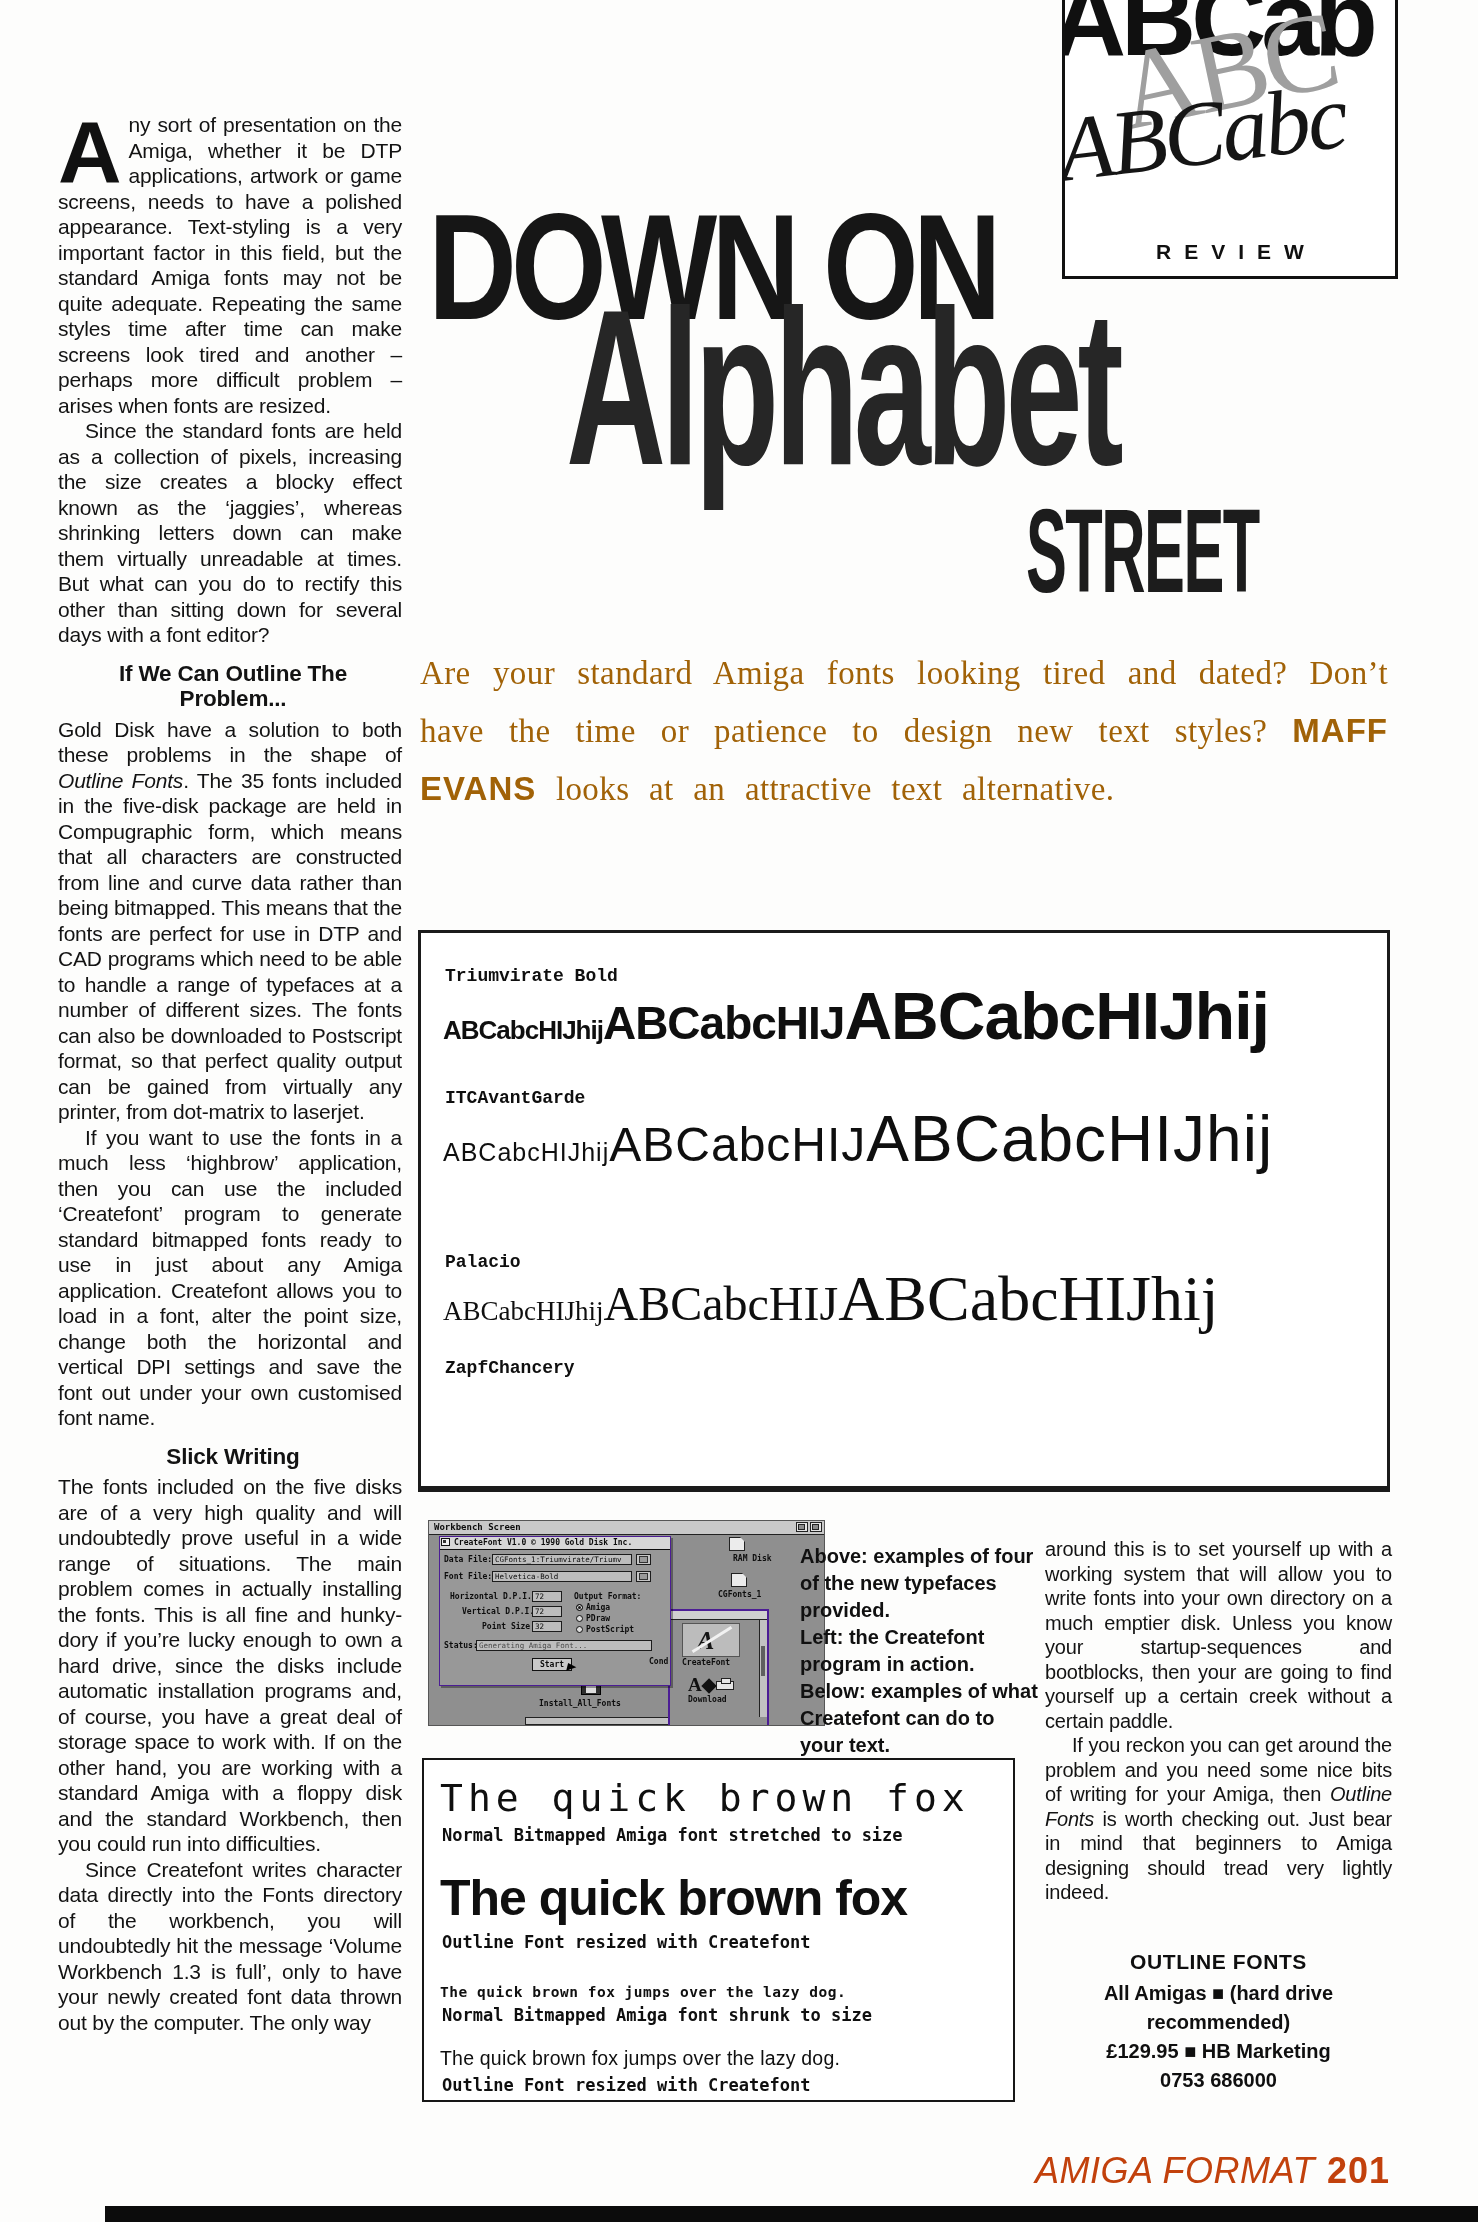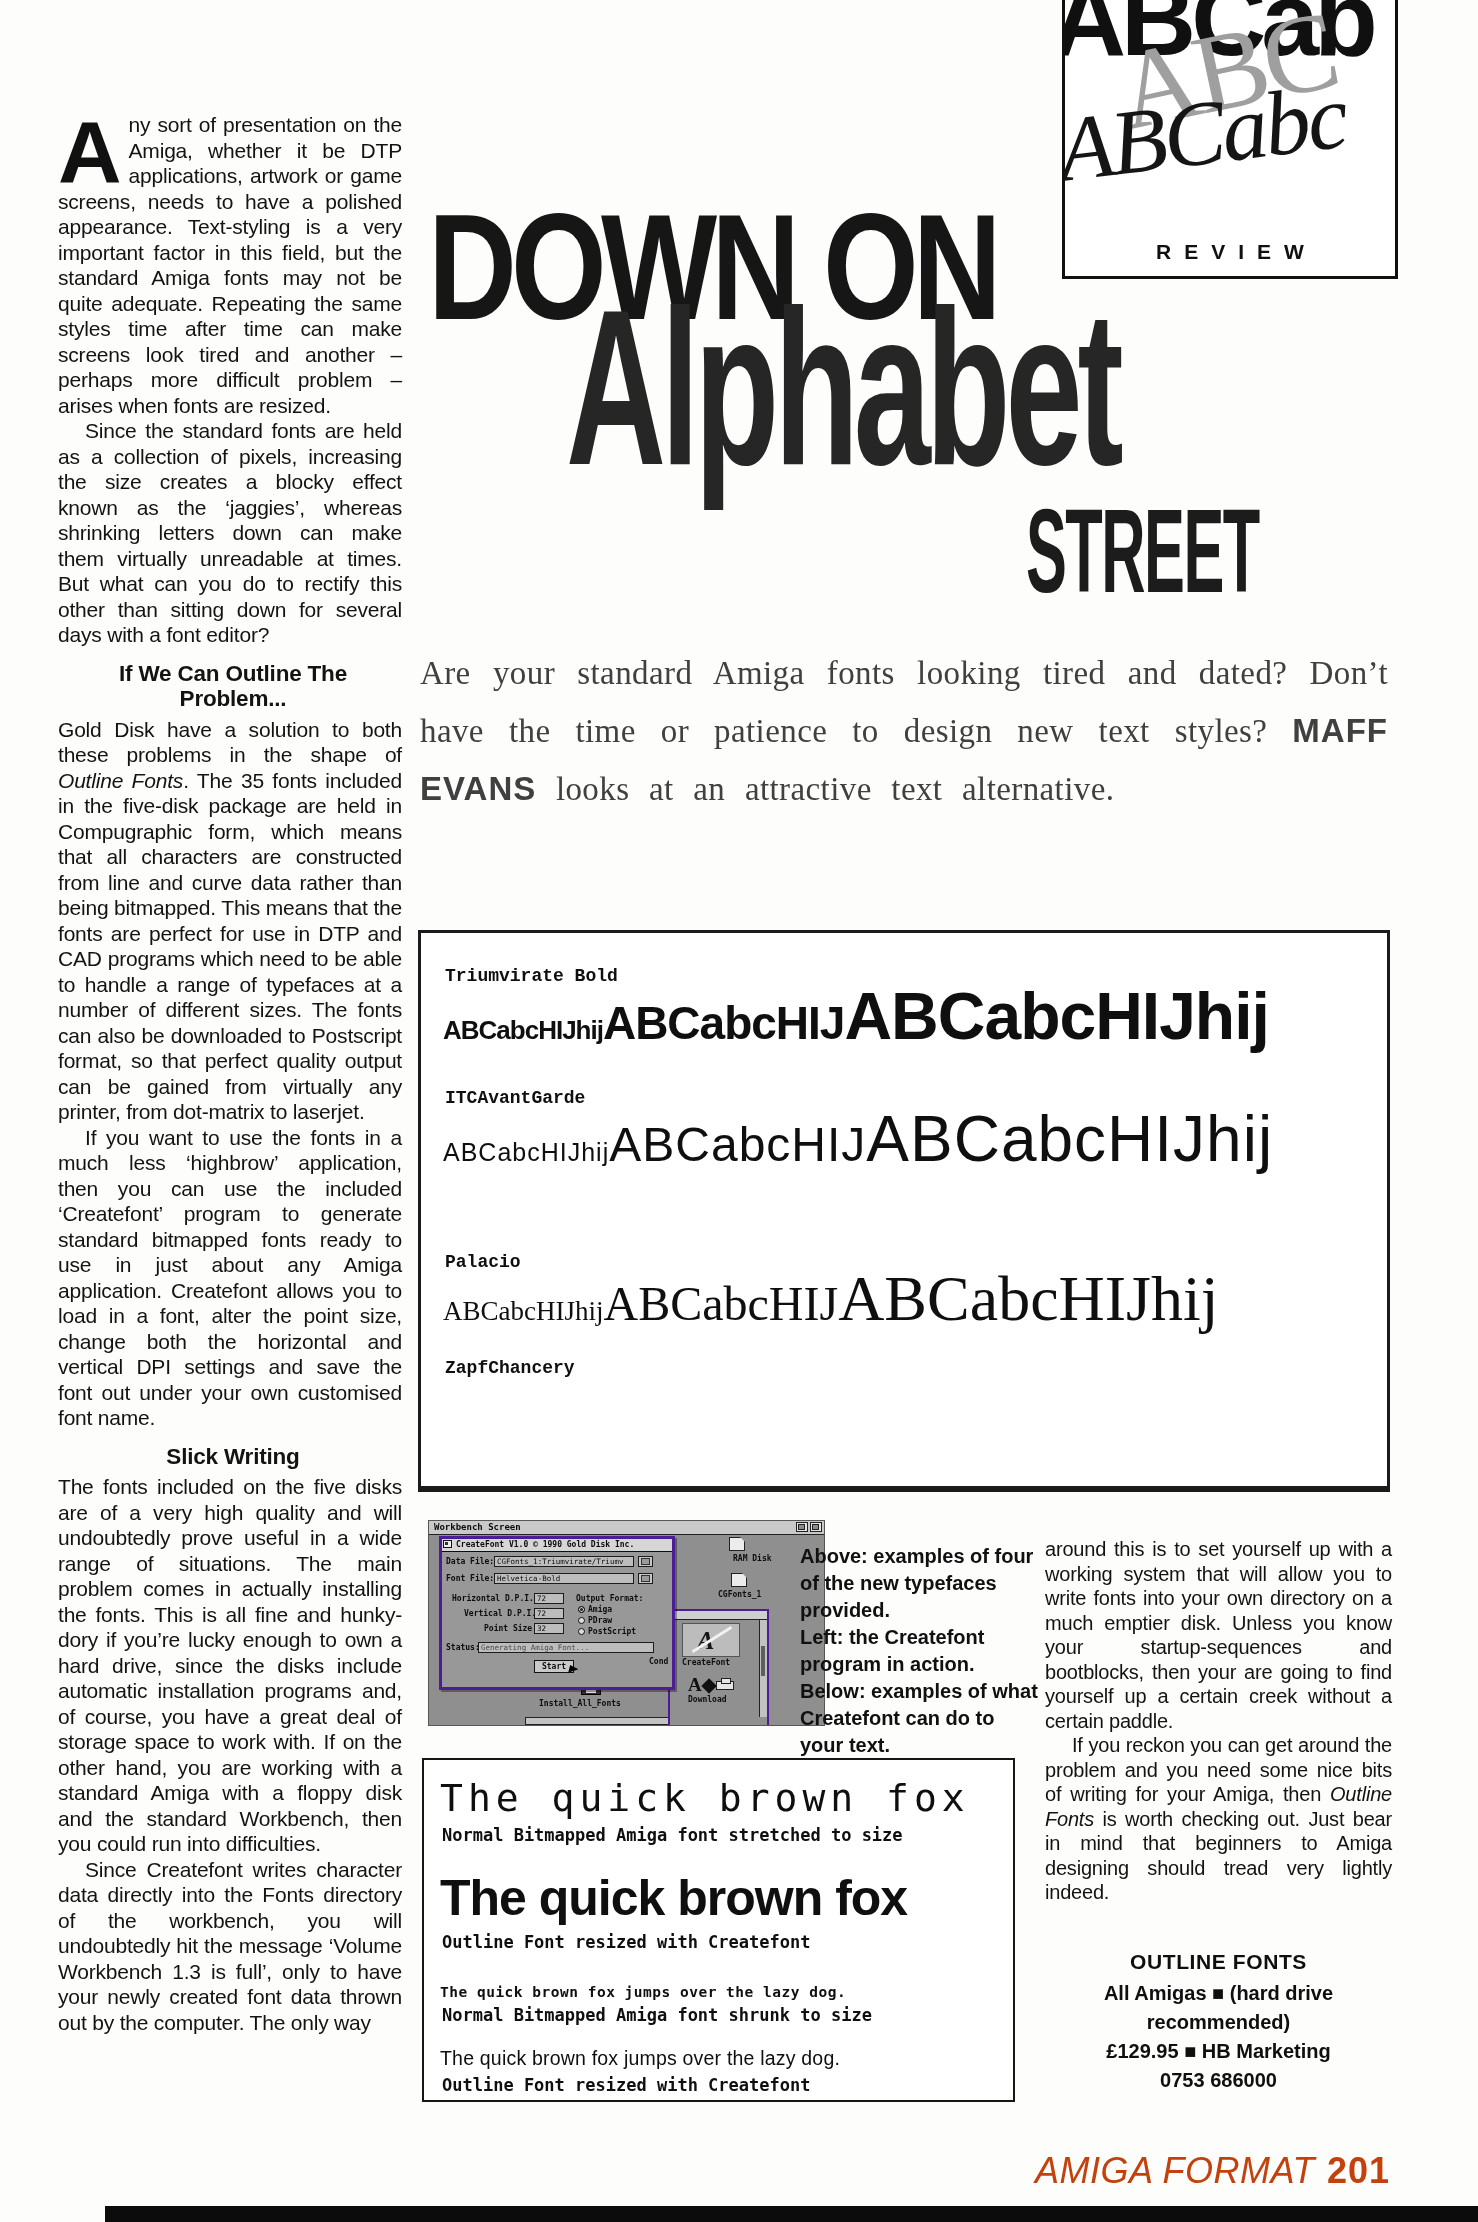--- a/index.html
+++ b/index.html
@@ -21,21 +21,21 @@
   .badge .b2{position:absolute;left:52px;top:6px;font-family:"Liberation Serif",serif;
              font-size:112px;color:#9f9f9f;letter-spacing:-4px;transform:rotate(-12deg);white-space:nowrap;}
   .badge .b3{position:absolute;left:-8px;top:80px;font-family:"Liberation Serif",serif;font-style:italic;
              font-size:92px;color:#151515;letter-spacing:-3px;transform:rotate(-7deg);white-space:nowrap;}
   .badge .rv{position:absolute;left:0;right:0;bottom:12px;text-align:center;font-size:21px;
              font-weight:700;letter-spacing:13px;text-indent:13px;color:#101010;}
 
   
   .standfirst{position:absolute;left:420px;top:645px;width:968px;margin:0;
               font-family:"Liberation Serif",serif;font-size:33px;line-height:57px;
-              word-spacing:11px;letter-spacing:.4px;text-align:justify;color:#404040;}
+              word-spacing:11px;letter-spacing:.4px;text-align:justify;color:#a16207;}
   .standfirst b{font-family:"Liberation Sans",sans-serif;font-weight:700;letter-spacing:1px;word-spacing:6px;}
 
   
   .bodytext{font-size:21px;line-height:25.5px;letter-spacing:-.2px;text-align:justify;color:#131313;}
   .bodytext p{margin:0;}
   .bodytext p.ind{text-indent:27px;}
   .bodytext i{font-style:italic;}
   .colhead{text-align:center;font-size:22.5px;font-weight:700;margin:13px 0 5px 6px;letter-spacing:-.2px;}
   .lcol{position:absolute;left:58px;top:112px;width:344px;}
   .rcol{position:absolute;left:1045px;top:1537px;width:347px;font-size:20px;line-height:24.5px;}
@@ -57,21 +57,21 @@
   .ss{position:absolute;left:428px;top:1520px;width:397px;height:206px;background:#8f8f8f;
       border:1px solid #565656;box-sizing:border-box;overflow:hidden;
       font-family:"DejaVu Sans Mono",monospace;color:#0c0c0c;}
   .ss-titlebar{position:absolute;left:0;top:0;right:0;height:13px;background:#c9c9c9;
                border-bottom:1px solid #222;z-index:4;}
   .ss-titletext{position:absolute;left:5px;top:1px;font-size:9px;font-weight:700;}
   .ss-gadget{position:absolute;top:1px;width:12px;height:10px;border:1px solid #222;background:#e4e4e4;box-sizing:border-box;}
   .ss-gadget::after{content:"";position:absolute;left:1px;top:1px;width:5px;height:4px;border:1px solid #222;background:#8a8a8a;}
   .wb-strip{position:absolute;left:150px;top:90px;width:105px;height:10px;background:#cfcfcf;border:1px solid #333;z-index:1;}
   .cf-win{position:absolute;left:10px;top:15px;width:230px;height:148px;background:#989898;
-          border:3px solid #4c1d95;box-shadow:2px 2px 0 rgba(0,0,0,.35);z-index:3;}
+          border:1px solid #4c1d95;box-shadow:2px 2px 0 rgba(0,0,0,.35);z-index:3;}
   .cf-titlebar{position:absolute;left:0;top:0;right:0;height:12px;background:#d6d6d6;border-bottom:1px solid #0d0d0d;}
   .cf-close{position:absolute;left:1px;top:1px;width:9px;height:8px;border:1px solid #111;background:#eee;box-sizing:border-box;}
   .cf-close::after{content:"";position:absolute;left:1px;top:1px;width:3px;height:3px;background:#333;}
   .cf-title{position:absolute;left:14px;top:1px;font-size:8px;font-weight:700;white-space:nowrap;}
   .cf-lab{position:absolute;font-size:8px;font-weight:700;white-space:nowrap;}
   .cf-field{position:absolute;height:11px;background:#bdbdbd;border:1px solid #1c1c1c;font-size:7.5px;
             line-height:10px;padding:0 2px;white-space:nowrap;overflow:hidden;box-sizing:border-box;}
   .cf-diskbtn{position:absolute;width:15px;height:11px;border:1px solid #1c1c1c;background:#c6c6c6;box-sizing:border-box;}
   .cf-diskbtn::after{content:"";position:absolute;left:2px;top:1px;width:7px;height:5px;border:1px solid #333;background:#9a9a9a;}
   .cf-radio{position:absolute;font-size:8px;font-weight:700;white-space:nowrap;}

